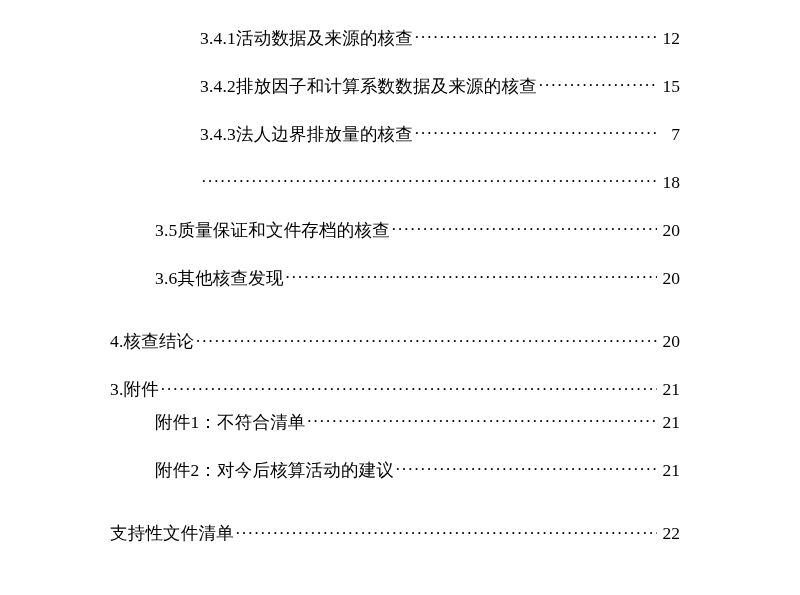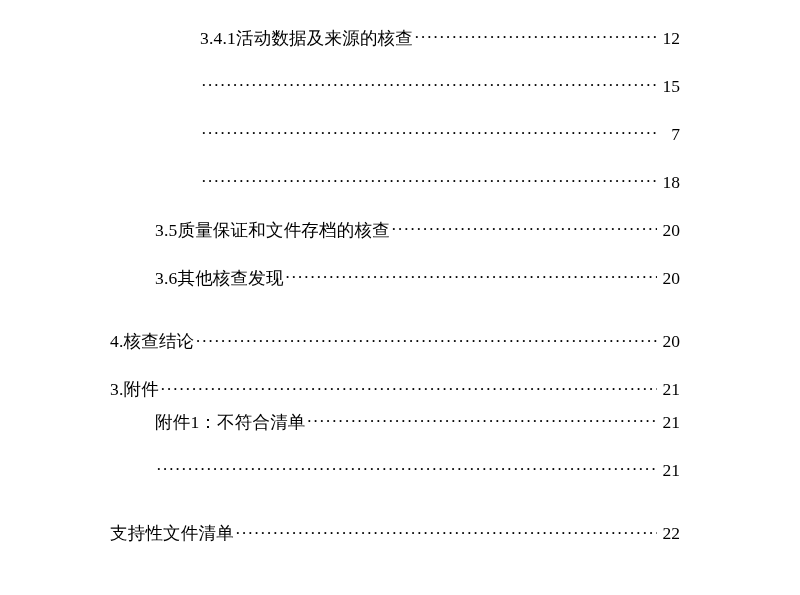--- a/index.html
+++ b/index.html
@@ -65,24 +65,26 @@
 <body>
 
 <div class="page">
   <div class="toc" id="toc-list">
       <div class="toc-entry lvl-3">
         <span class="label">3.4.1活动数据及来源的核查</span>
         <span class="leader">·························································································</span>
         <span class="page-no">12</span>
       </div>
       <div class="toc-entry lvl-3">
+        <span class="label">3.4.2排放因子和计算系数数据及来源的核查</span>
         <span class="leader">·························································································</span>
         <span class="page-no">15</span>
       </div>
       <div class="toc-entry lvl-3">
+        <span class="label">3.4.3法人边界排放量的核查</span>
         <span class="leader">·························································································</span>
         <span class="page-no">7</span>
       </div>
       <div class="toc-entry lvl-3">
         <span class="leader">·························································································</span>
         <span class="page-no">18</span>
       </div>
       <div class="toc-entry lvl-2">
         <span class="label">3.5质量保证和文件存档的核查</span>
         <span class="leader">·························································································</span>
@@ -102,20 +104,21 @@
         <span class="label">3.附件</span>
         <span class="leader">·························································································</span>
         <span class="page-no">21</span>
       </div>
       <div class="toc-entry lvl-2">
         <span class="label">附件1：不符合清单</span>
         <span class="leader">·························································································</span>
         <span class="page-no">21</span>
       </div>
       <div class="toc-entry lvl-2">
+        <span class="label">附件2：对今后核算活动的建议</span>
         <span class="leader">·························································································</span>
         <span class="page-no">21</span>
       </div>
       <div class="toc-entry lvl-1">
         <span class="label">支持性文件清单</span>
         <span class="leader">·························································································</span>
         <span class="page-no">22</span>
       </div>
     </div>
 </div>

